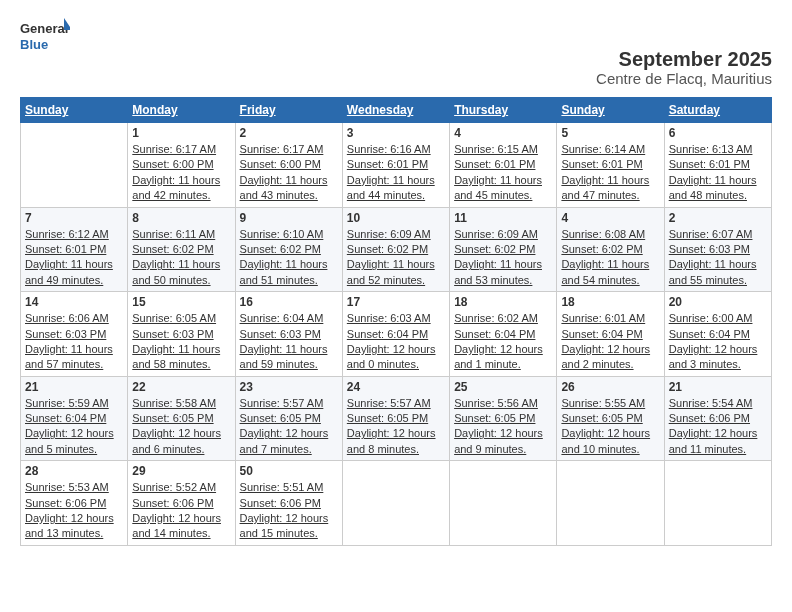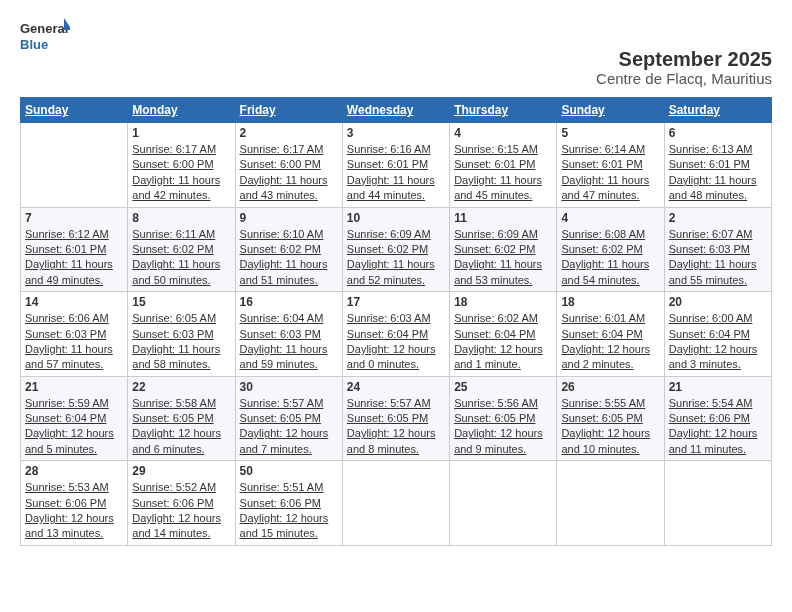--- a/index.html
+++ b/index.html
@@ -207,21 +207,21 @@
         <tr>
           <td>
             <span class="day-number">21</span>
             <div class="day-info">Sunrise: 5:59 AM<br>Sunset: 6:04 PM<br>Daylight: 12 hours<br>and 5 minutes.</div>
           </td>
           <td>
             <span class="day-number">22</span>
             <div class="day-info">Sunrise: 5:58 AM<br>Sunset: 6:05 PM<br>Daylight: 12 hours<br>and 6 minutes.</div>
           </td>
           <td>
-            <span class="day-number">30</span>
+            <span class="day-number">23</span>
             <div class="day-info">Sunrise: 5:57 AM<br>Sunset: 6:05 PM<br>Daylight: 12 hours<br>and 7 minutes.</div>
           </td>
           <td>
             <span class="day-number">24</span>
             <div class="day-info">Sunrise: 5:57 AM<br>Sunset: 6:05 PM<br>Daylight: 12 hours<br>and 8 minutes.</div>
           </td>
           <td>
             <span class="day-number">25</span>
             <div class="day-info">Sunrise: 5:56 AM<br>Sunset: 6:05 PM<br>Daylight: 12 hours<br>and 9 minutes.</div>
           </td>

